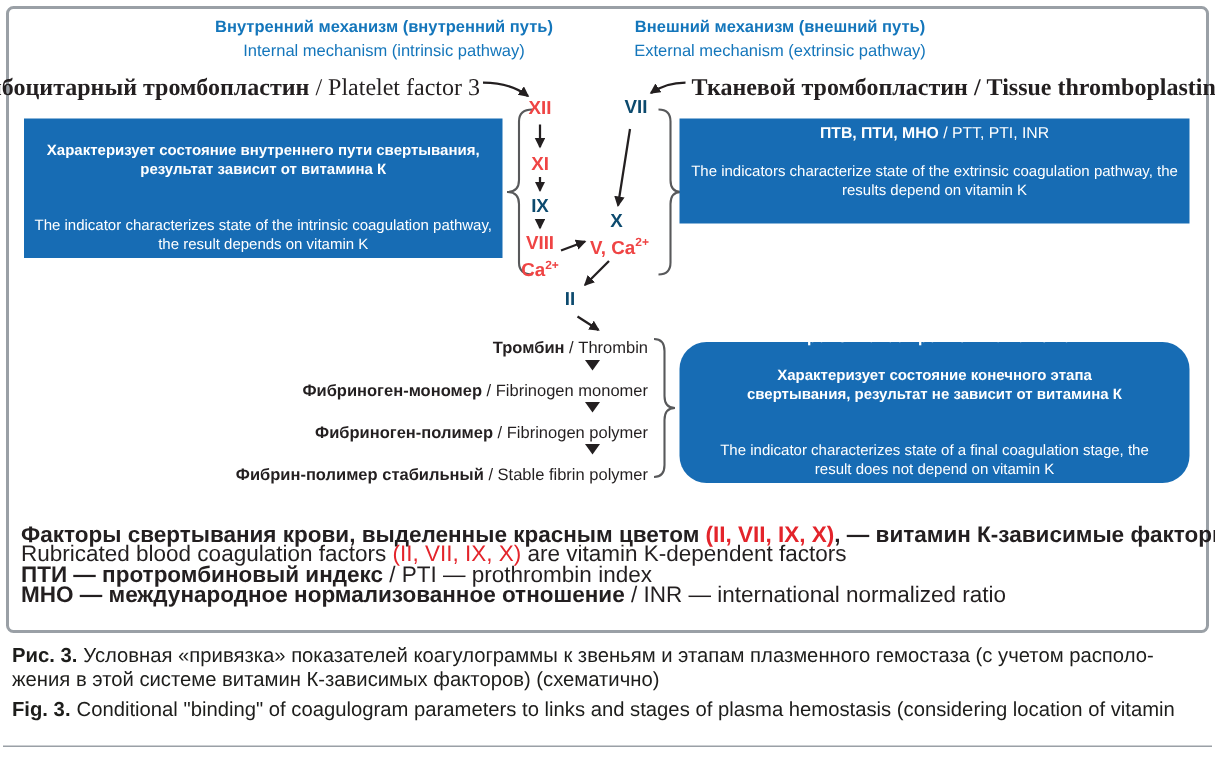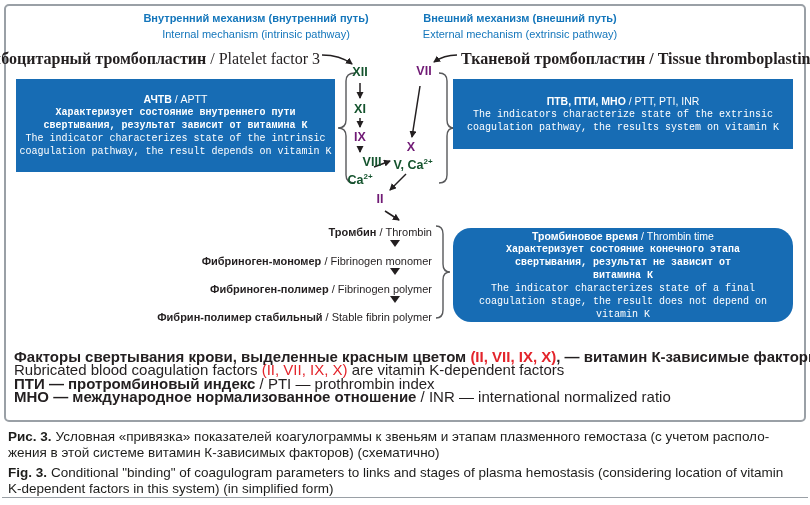--- a/index.html
+++ b/index.html
@@ -14,30 +14,30 @@
   .hdr .ru{font-weight:bold;}
   .hdr-left{left:256px;}
   .hdr-right{left:520px;}
 
   .lbl{position:absolute;top:50px;font-size:16px;white-space:nowrap;color:#231f20;font-family:Liberation Serif, serif;}
   .lbl-platelet{right:490px;}
   .lbl-platelet .ru{font-weight:bold;}
   .lbl-tissue{left:461px;font-weight:bold;}
 
   .factor{position:absolute;transform:translateX(-50%);font-weight:bold;
-          font-size:12.5px;line-height:13px;white-space:nowrap;color:#14532d;}
-  .factor.red{color:#701a75;}
+          font-size:12.5px;line-height:13px;white-space:nowrap;color:#ef4444;}
+  .factor.red{color:#0c4a6e;}
   .factor sup{font-size:8px;}
 
   .bbox{position:absolute;background:#176cb4;color:#fff;text-align:center;
         display:flex;flex-direction:column;justify-content:center;
         font-size:10px;line-height:13px;padding:0 3px;box-sizing:border-box;}
   .bbox .title{font-size:10.5px;}
   .bbox .title .ru{font-weight:bold;margin-top:46px;}
-  .bbox p{margin:0 auto;font-family:Liberation Mono, monospace;}
+  .bbox p{margin:12px auto;}
   .bbox .body-ru{font-weight:bold;}
   .bbox-aptt{left:16px;top:79px;width:319px;height:93px;}
   .bbox-ptt{left:453px;top:79px;width:340px;height:70px;}
   .bbox-tt{left:453px;top:228px;width:340px;height:94px;border-radius:18px;}
   .bbox-tt .body-ru{max-width:262px;}
   .bbox-tt .body-en{max-width:300px;}
 
   .cascade-row{position:absolute;right:378px;font-size:11px;line-height:13px;
                white-space:nowrap;color:#231f20;}
   .cascade-row .ru{font-weight:bold;}
@@ -101,36 +101,36 @@
   <div class="lbl lbl-platelet">
     <span class="ru">Тромбоцитарный тромбопластин</span><span> / </span><span>Platelet factor 3</span>
   </div>
   <div class="lbl lbl-tissue">
     <span>Тканевой тромбопластин</span><span> / </span><span>Tissue thromboplastin</span>
   </div>
 
   <span class="factor" style="left:360px;top:66px">XII</span>
   <span class="factor" style="left:360px;top:103px">XI</span>
   <span class="factor red" style="left:360px;top:131px">IX</span>
-  <span class="factor" style="left:372px;top:156px">VIII</span>
+  <span class="factor" style="left:360px;top:156px">VIII</span>
   <span class="factor" style="left:360px;top:170px"><span>Ca</span><sup>2+</sup></span>
   <span class="factor red" style="left:424px;top:65px">VII</span>
   <span class="factor red" style="left:411px;top:141px">X</span>
   <span class="factor" style="left:413px;top:155px"><span>V, Ca</span><sup>2+</sup></span>
   <span class="factor red" style="left:380px;top:193px">II</span>
 
   <div class="bbox bbox-aptt">
     <div class="title"><span class="ru">АЧТВ</span><span> / </span><span>APTT</span></div>
     <p class="body-ru">Характеризует состояние внутреннего пути свертывания, результат зависит от витамина К</p>
     <p class="body-en">The indicator characterizes state of the intrinsic coagulation pathway, the result depends on vitamin K</p>
   </div>
 
   <div class="bbox bbox-ptt">
     <div class="title"><span class="ru">ПТВ, ПТИ, МНО</span><span> / </span><span>PTT, PTI, INR</span></div>
-    <p class="body-en">The indicators characterize state of the extrinsic coagulation pathway, the results system on vitamin K</p>
+    <p class="body-en">The indicators characterize state of the extrinsic coagulation pathway, the results depend on vitamin K</p>
   </div>
 
   <div class="bbox bbox-tt">
     <div class="title"><span class="ru">Тромбиновое время</span><span> / </span><span>Thrombin time</span></div>
     <p class="body-ru">Характеризует состояние конечного этапа свертывания, результат не зависит от витамина К</p>
     <p class="body-en">The indicator characterizes state of a final coagulation stage, the result does not depend on vitamin K</p>
   </div>
 
   <div class="cascade-row" style="top:226px">
     <span class="ru">Тромбин</span><span> / </span><span>Thrombin</span>
@@ -147,18 +147,18 @@
 
   <div class="footnotes">
     <div><span class="fn-b">Факторы свертывания крови, выделенные красным цветом </span><span class="fn-b red">(II, VII, IX, X)</span><span class="fn-b">, — витамин К-зависимые факторы</span></div>
     <div><span>Rubricated blood coagulation factors </span><span class="red">(II, VII, IX, X)</span><span> are vitamin K-dependent factors</span></div>
     <div><span class="fn-b">ПТИ — протромбиновый индекс</span><span> / PTI — prothrombin index</span></div>
     <div><span class="fn-b">МНО — международное нормализованное отношение</span><span> / INR — international normalized ratio</span></div>
   </div>
 
   <div class="caption">
     <p><b>Рис. 3.</b><span>Условная «привязка» показателей коагулограммы к звеньям и этапам плазменного гемостаза (с учетом располо-</span><br><span>жения в этой системе витамин К-зависимых факторов) (схематично)</span></p>
-    <p><b>Fig. 3.</b><span>Conditional "binding" of coagulogram parameters to links and stages of plasma hemostasis (considering location of vitamin</span><br><span>K-dependent factors in this system) (in simplified form)</span></p>
+    <p><b>Fig. 3.</b><span>Conditional "binding" of coagulogram parameters to links and stages of plasma hemostasis (considering location of vitamin</span><br></p>
   </div>
 
   <div class="bottom-rule"></div>
 
 </div>
 
 </body></html>

